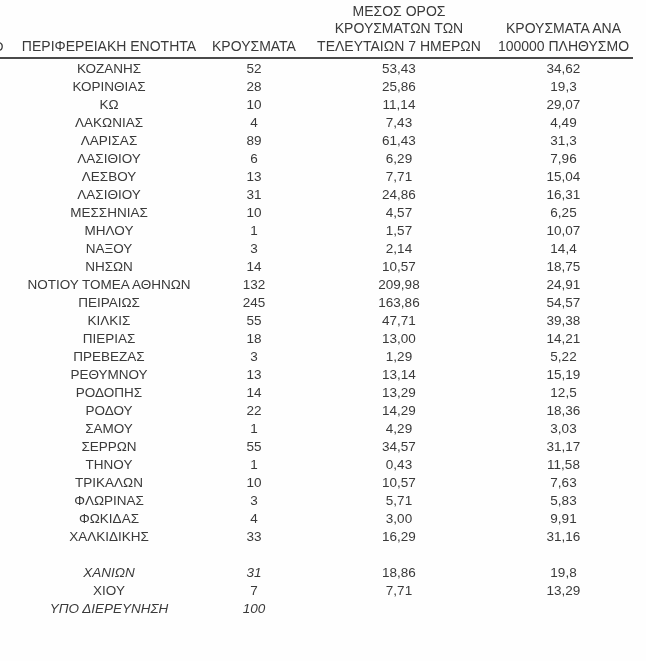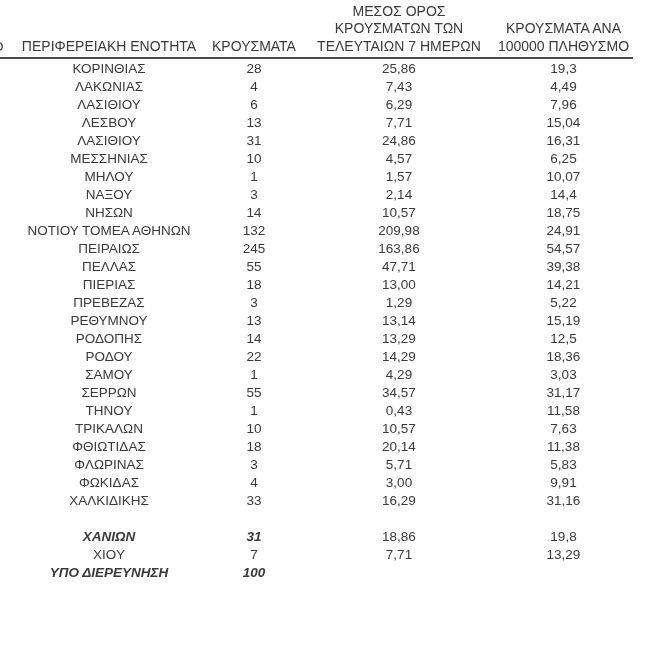--- a/index.html
+++ b/index.html
@@ -45,21 +45,21 @@
   tbody td {
     height: 18px;
     text-align: center;
     vertical-align: middle;
     font-size: 13.5px;
     padding: 0;
     white-space: nowrap;
     overflow: hidden;
   }
   tr.spacer-row td { height: 18px; }
-  td.italic { font-style: italic; font-weight: bold; }
+  td.italic { font-style: italic; }
 </style>
 </head>
 <body>
 
 <div class="screen">
 
   <span class="partial-char">Ο</span>
 
   <table class="stats">
     <colgroup>
@@ -85,34 +85,55 @@
         </th>
         <th>
           <div>ΚΡΟΥΣΜΑΤΑ ΑΝΑ</div>
           <div>100000 ΠΛΗΘΥΣΜΟ</div>
         </th>
       </tr>
     </thead>
     <tbody id="table-body">
         <tr>
     <td></td>
+    <td>ΚΟΖΑΝΗΣ</td>
+    <td>52</td>
+    <td>53,43</td>
+    <td>34,62</td>
+  </tr>
+        <tr>
+    <td></td>
     <td>ΚΟΡΙΝΘΙΑΣ</td>
     <td>28</td>
     <td>25,86</td>
     <td>19,3</td>
   </tr>
         <tr>
     <td></td>
+    <td>ΚΩ</td>
+    <td>10</td>
+    <td>11,14</td>
+    <td>29,07</td>
+  </tr>
+        <tr>
+    <td></td>
     <td>ΛΑΚΩΝΙΑΣ</td>
     <td>4</td>
     <td>7,43</td>
     <td>4,49</td>
   </tr>
         <tr>
     <td></td>
+    <td>ΛΑΡΙΣΑΣ</td>
+    <td>89</td>
+    <td>61,43</td>
+    <td>31,3</td>
+  </tr>
+        <tr>
+    <td></td>
     <td>ΛΑΣΙΘΙΟΥ</td>
     <td>6</td>
     <td>6,29</td>
     <td>7,96</td>
   </tr>
         <tr>
     <td></td>
     <td>ΛΕΣΒΟΥ</td>
     <td>13</td>
     <td>7,71</td>
@@ -162,21 +183,21 @@
   </tr>
         <tr>
     <td></td>
     <td>ΠΕΙΡΑΙΩΣ</td>
     <td>245</td>
     <td>163,86</td>
     <td>54,57</td>
   </tr>
         <tr>
     <td></td>
-    <td>ΠΕΛΛΑΣ</td>
+    <td>ΚΙΛΚΙΣ</td>
     <td>55</td>
     <td>47,71</td>
     <td>39,38</td>
   </tr>
         <tr>
     <td></td>
     <td>ΠΙΕΡΙΑΣ</td>
     <td>18</td>
     <td>13,00</td>
     <td>14,21</td>
@@ -232,27 +253,20 @@
   </tr>
         <tr>
     <td></td>
     <td>ΤΡΙΚΑΛΩΝ</td>
     <td>10</td>
     <td>10,57</td>
     <td>7,63</td>
   </tr>
         <tr>
     <td></td>
-    <td>ΦΘΙΩΤΙΔΑΣ</td>
-    <td>18</td>
-    <td>20,14</td>
-    <td>11,38</td>
-  </tr>
-        <tr>
-    <td></td>
     <td>ΦΛΩΡΙΝΑΣ</td>
     <td>3</td>
     <td>5,71</td>
     <td>5,83</td>
   </tr>
         <tr>
     <td></td>
     <td>ΦΩΚΙΔΑΣ</td>
     <td>4</td>
     <td>3,00</td>

